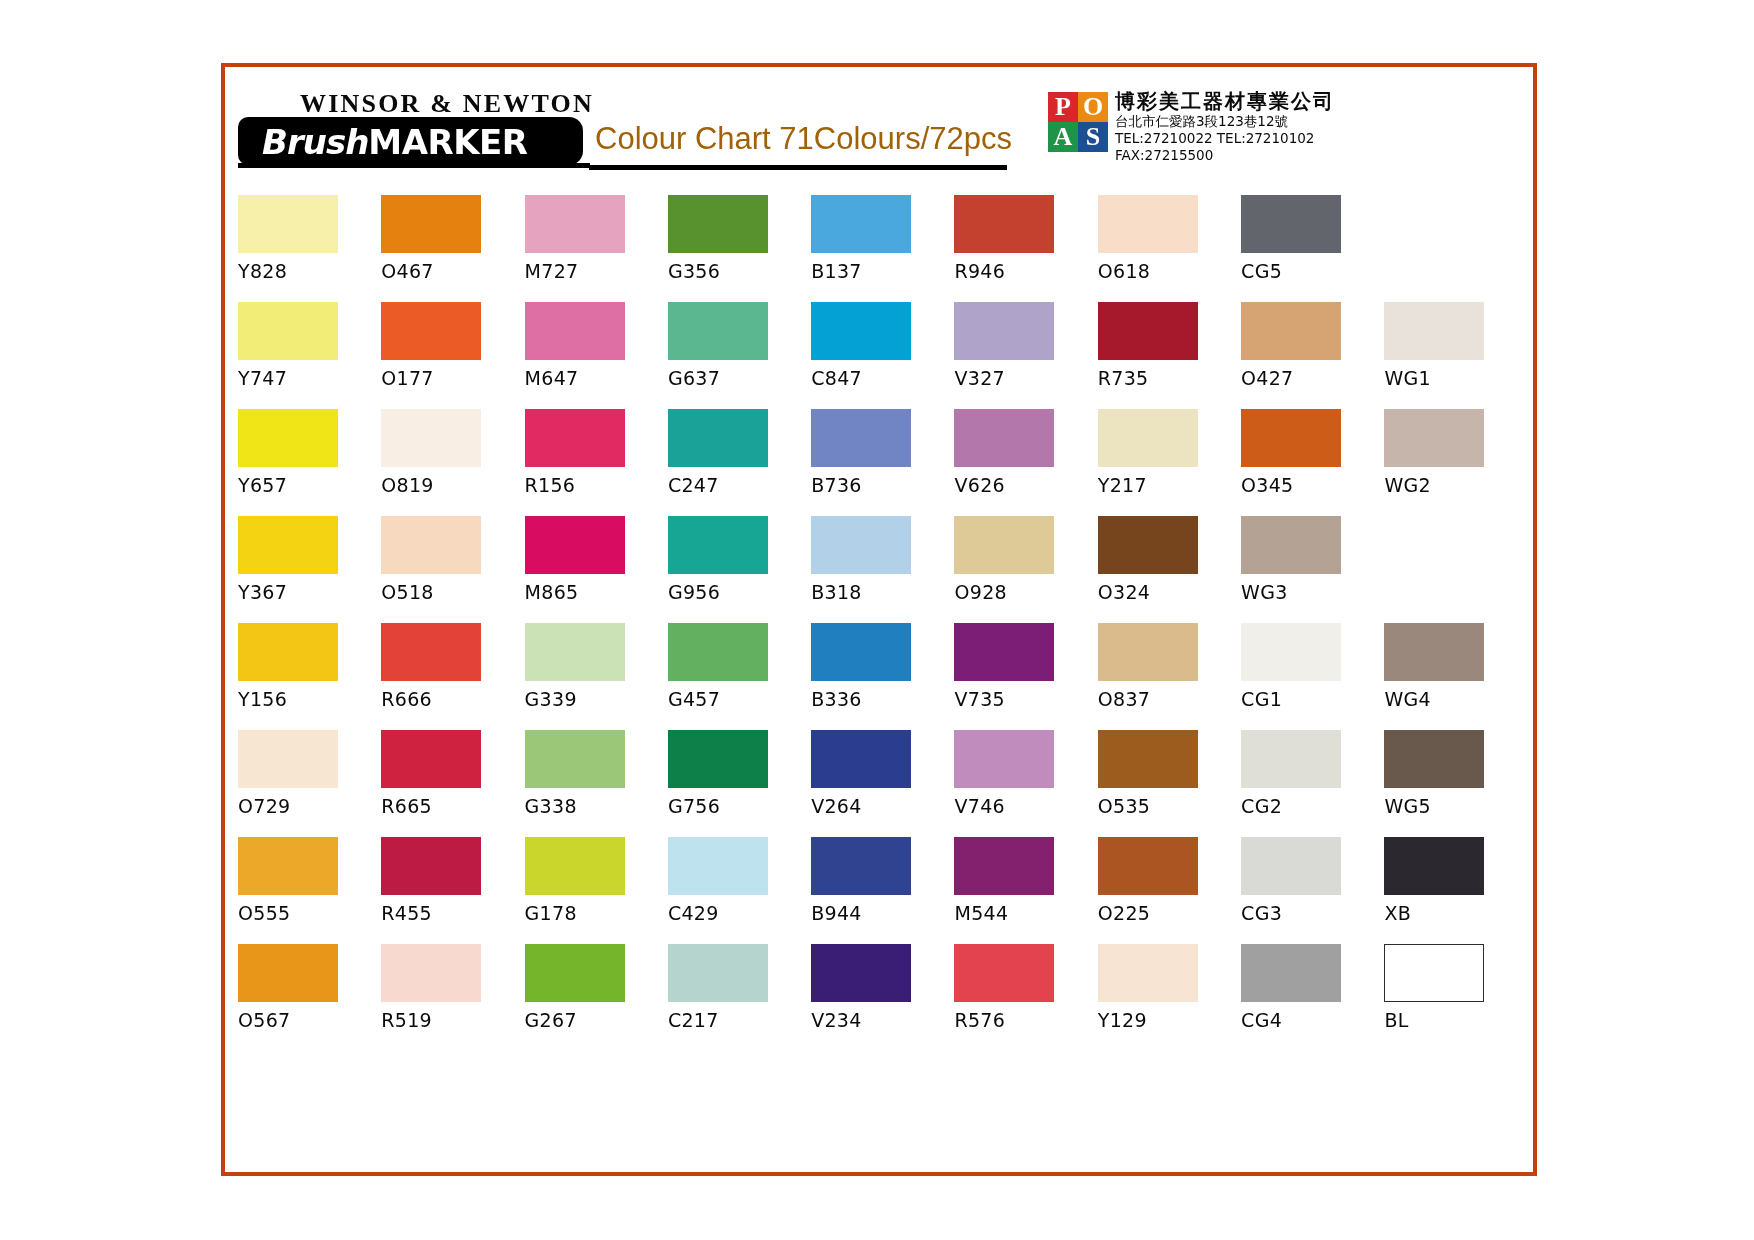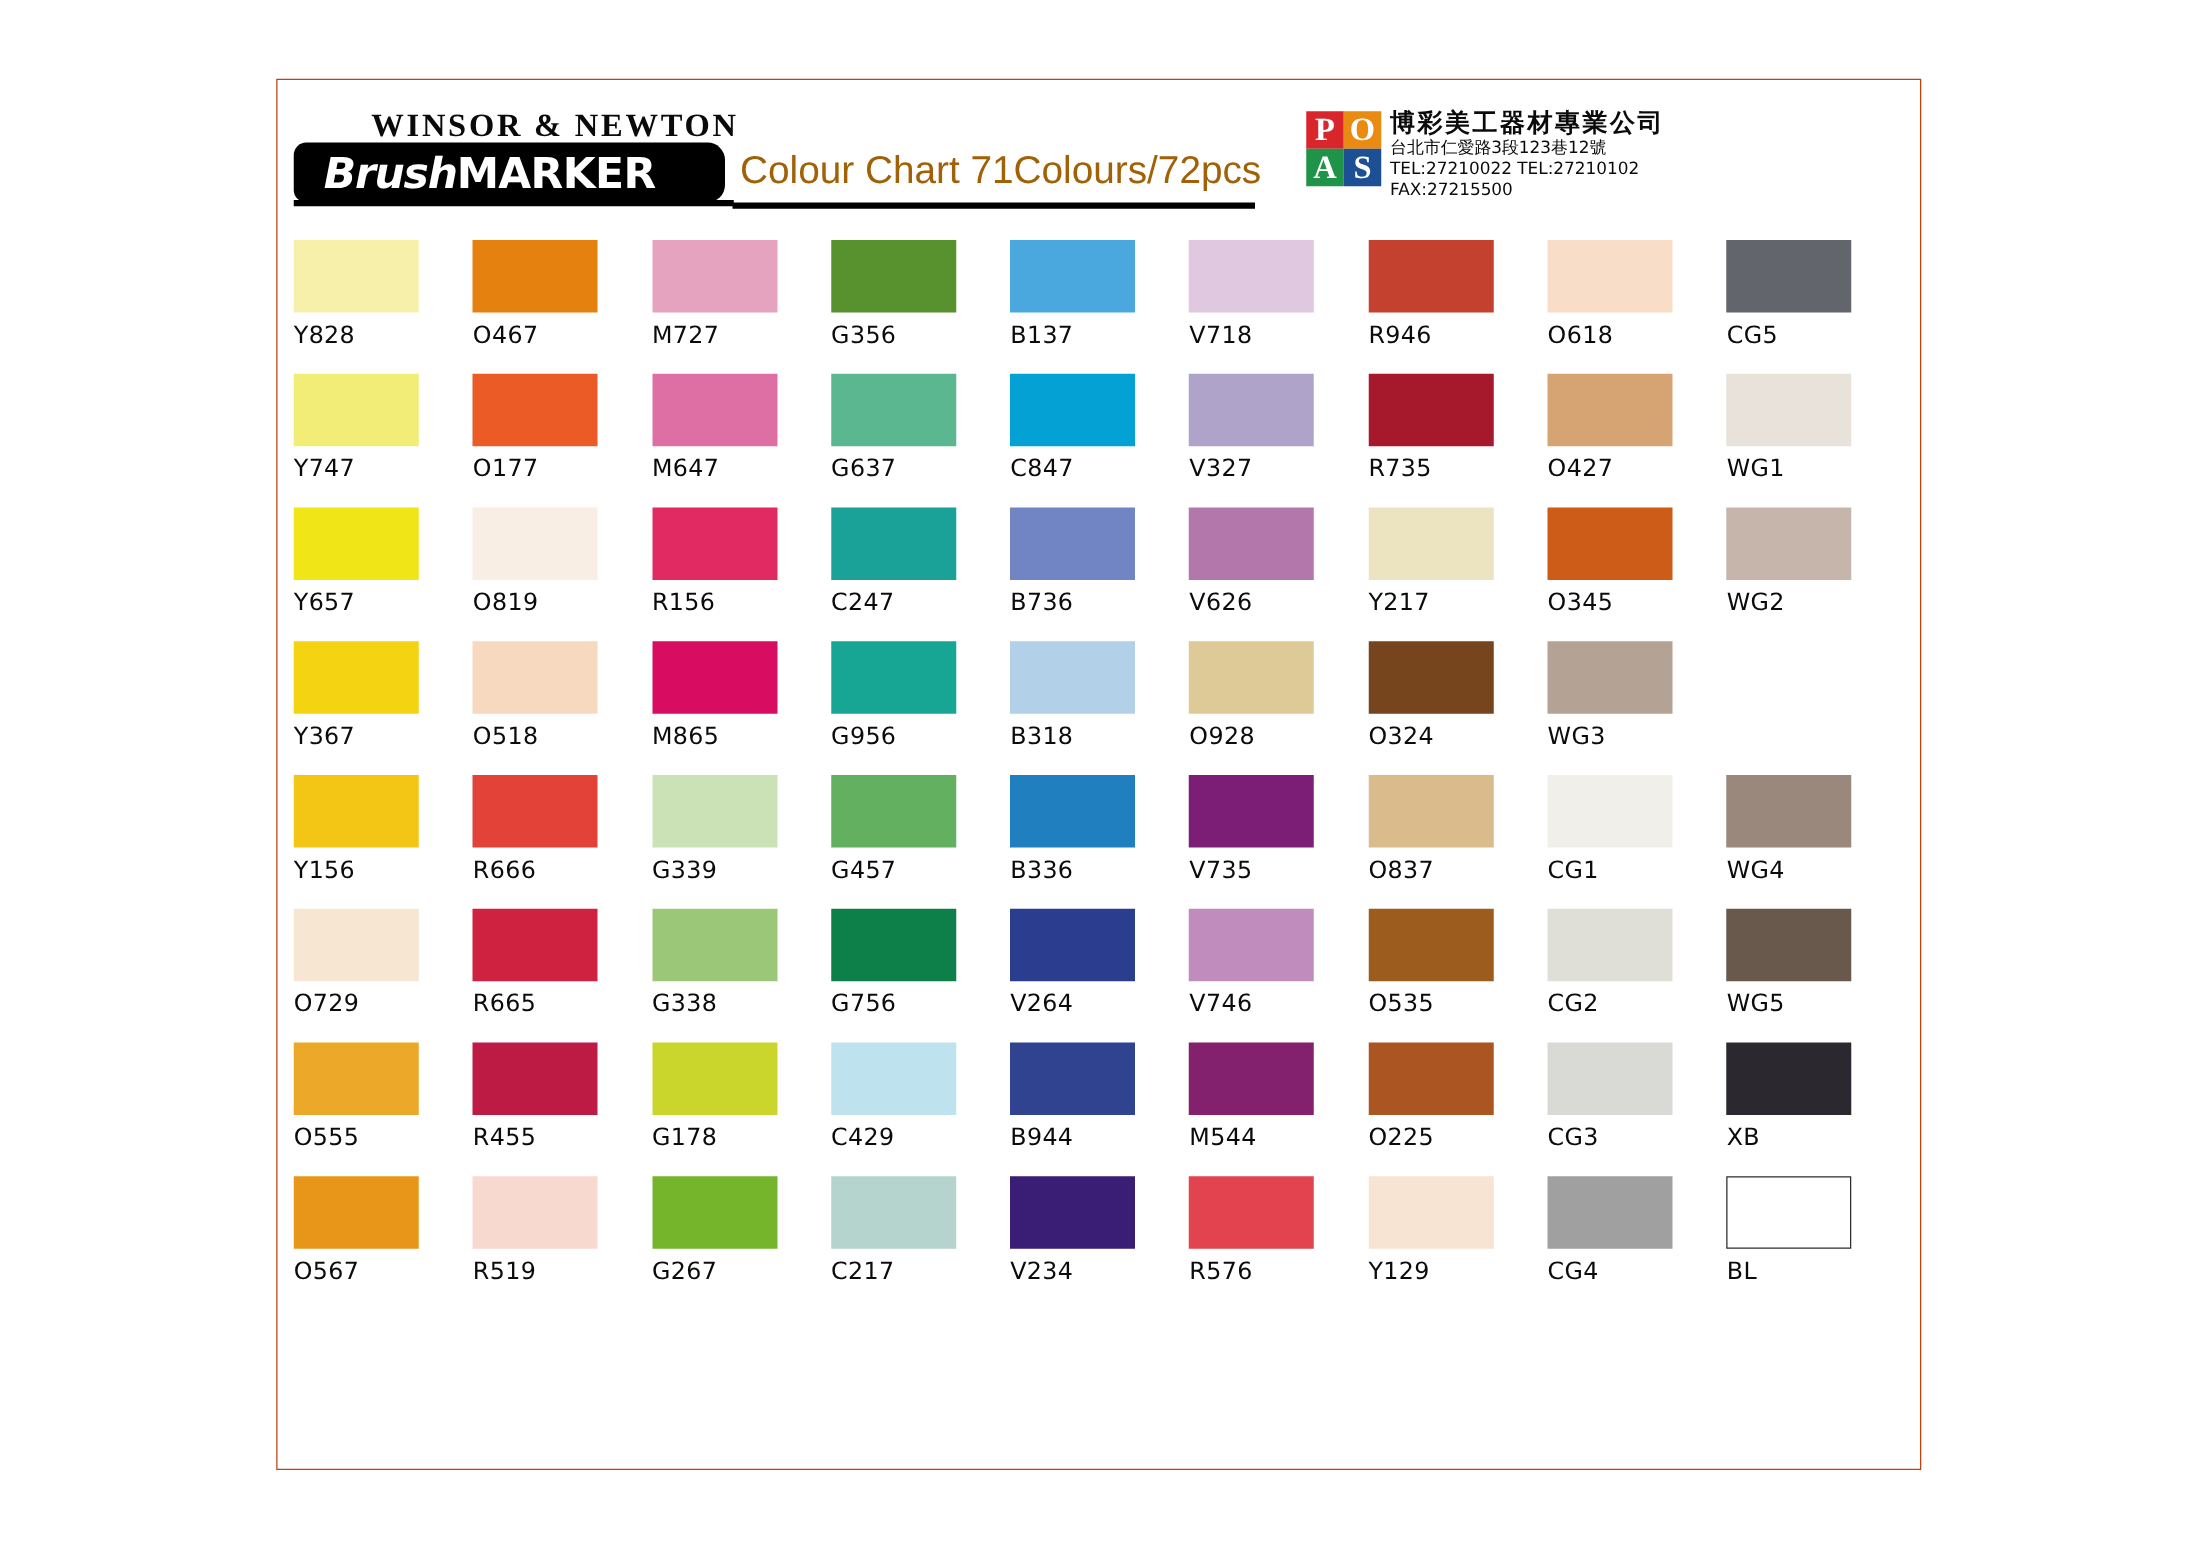--- a/index.html
+++ b/index.html
@@ -13,21 +13,21 @@
     font-family: "Liberation Sans", sans-serif;
     overflow: hidden;
   }
 
   #sheet {
     position: absolute;
     left: 221px;
     top: 63px;
     width: 1316px;
     height: 1113px;
-    border: 1px solid #c2410c;
+    border: 4px solid #c2410c;
     background: #ffffff;
     box-sizing: border-box;
   }
 
   
   #header {
     position: absolute;
     left: 0;
     top: 0;
     width: 100%;
@@ -236,24 +236,20 @@
         </div>
         <div class="cell">
           <div class="swatch" style="background: rgb(88, 146, 47);"></div>
           <div class="code">G356</div>
         </div>
         <div class="cell">
           <div class="swatch" style="background: rgb(74, 168, 222);"></div>
           <div class="code">B137</div>
         </div>
         <div class="cell">
-          <div class="swatch" style="background: rgb(223, 200, 224);"></div>
-          <div class="code">V718</div>
-        </div>
-        <div class="cell">
           <div class="swatch" style="background: rgb(196, 65, 47);"></div>
           <div class="code">R946</div>
         </div>
         <div class="cell">
           <div class="swatch" style="background: rgb(248, 221, 200);"></div>
           <div class="code">O618</div>
         </div>
         <div class="cell">
           <div class="swatch" style="background: rgb(98, 101, 107);"></div>
           <div class="code">CG5</div>

